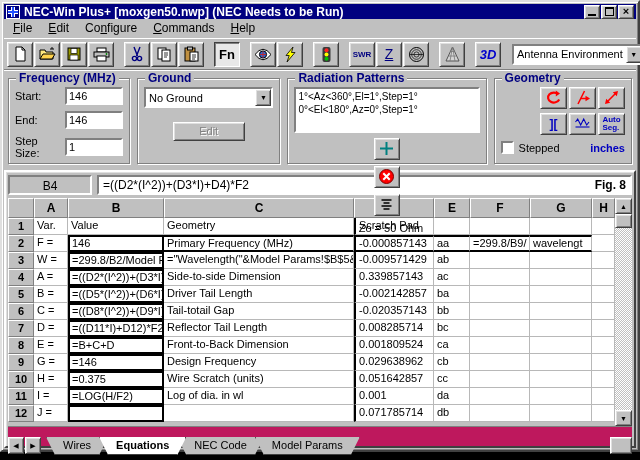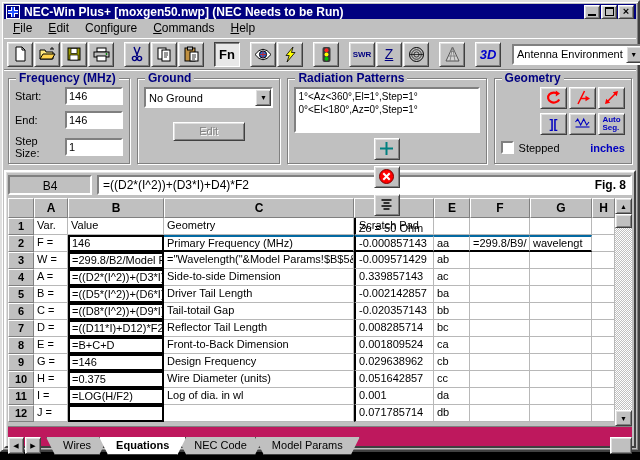--- a/index.html
+++ b/index.html
@@ -94,21 +94,21 @@
     text-align:center;font-weight:bold;font-size:12px;padding-top:2px;flex:none;}
   .grow{display:flex;height:17px;flex:none;}
   .gc{background:#fff;border-right:1px solid #b8b8b8;border-bottom:1px solid #b8b8b8;
     font-size:11px;padding:1px 3px;white-space:nowrap;overflow:hidden;flex:none;}
   .rh{background:#c0c0c0;border:1px solid;border-color:#fff #808080 #808080 #fff;
     text-align:center;font-weight:bold;font-size:11px;padding:1px 0;flex:none;}
   .w-rh{width:26px;} .w-a{width:34px;} .w-b{width:96px;} .w-c{width:190px;}
   .w-d{width:80px;} .w-e{width:36px;} .w-f{width:60px;} .w-g{width:62px;} .w-h{flex:1;width:auto;}
   .tk{border:2px solid #000;padding:0 2px;}
   .tl{border-left:2px solid #000;}
-  .ttb{border-top:2px solid #0369a1;border-bottom:2px solid #000;padding-top:0;padding-bottom:0;}
+  .ttb{border-top:2px solid #000000;border-bottom:2px solid #000;padding-top:0;padding-bottom:0;}
   .vscroll{width:17px;flex:none;display:flex;flex-direction:column;
     background:conic-gradient(#fff 25%,#c0c0c0 0 50%,#fff 0 75%,#c0c0c0 0);background-size:2px 2px;}
   .sbtn{height:16px;flex:none;background:#c0c0c0;border:1px solid;border-color:#fff #404040 #404040 #fff;
     box-shadow:inset 1px 1px 0 #dfdfdf, inset -1px -1px 0 #808080;
     display:flex;align-items:center;justify-content:center;font-size:7px;}
   .sthumb{height:14px;flex:none;background:#c0c0c0;border:1px solid;border-color:#fff #404040 #404040 #fff;
     box-shadow:inset 1px 1px 0 #dfdfdf, inset -1px -1px 0 #808080;}
   .strack{flex:1;}
   
   .tabbar{height:20px;flex:none;display:flex;align-items:flex-start;background:#be185d;
@@ -507,21 +507,21 @@
               <div class="gc w-d tl" data-name="cell-D9">0.029638962</div>
               <div class="gc w-e" data-name="cell-E9">cb</div>
               <div class="gc w-f" data-name="cell-F9"></div>
               <div class="gc w-g" data-name="cell-G9"></div>
               <div class="gc w-h" data-name="cell-H9"></div>
             </div>
             <div class="grow" data-name="grid-row-10">
               <div class="rh w-rh" data-name="row-header-10">10</div>
               <div class="gc w-a" data-name="cell-A10">H =</div>
               <div class="gc w-b tk" data-name="cell-B10">=0.375</div>
-              <div class="gc w-c" data-name="cell-C10">Wire Diameter (units)</div>
+              <div class="gc w-c" data-name="cell-C10">Wire Scratch (units)</div>
               <div class="gc w-d tl" data-name="cell-D10">0.051642857</div>
               <div class="gc w-e" data-name="cell-E10">cc</div>
               <div class="gc w-f" data-name="cell-F10"></div>
               <div class="gc w-g" data-name="cell-G10"></div>
               <div class="gc w-h" data-name="cell-H10"></div>
             </div>
             <div class="grow" data-name="grid-row-11">
               <div class="rh w-rh" data-name="row-header-11">11</div>
               <div class="gc w-a" data-name="cell-A11">I =</div>
               <div class="gc w-b tk" data-name="cell-B11">=LOG(H/F2)</div>

